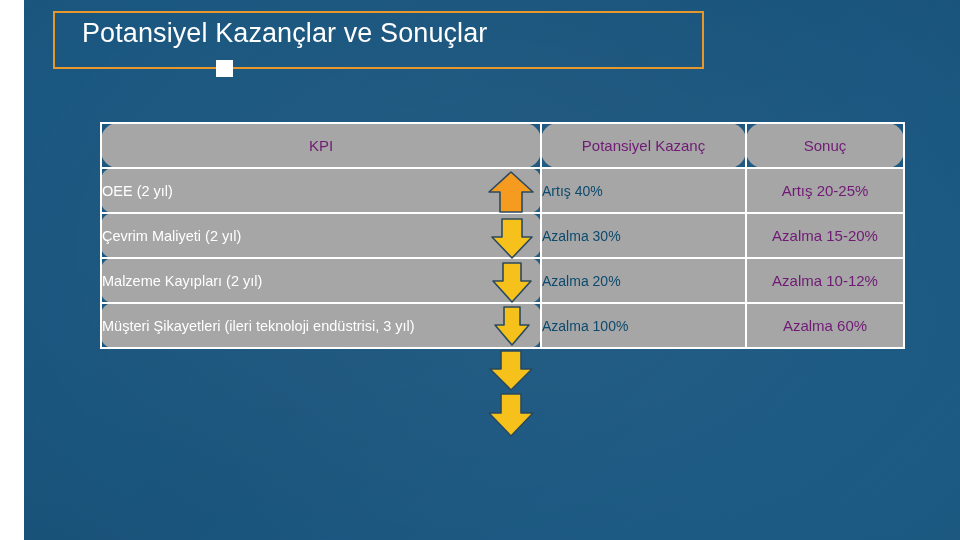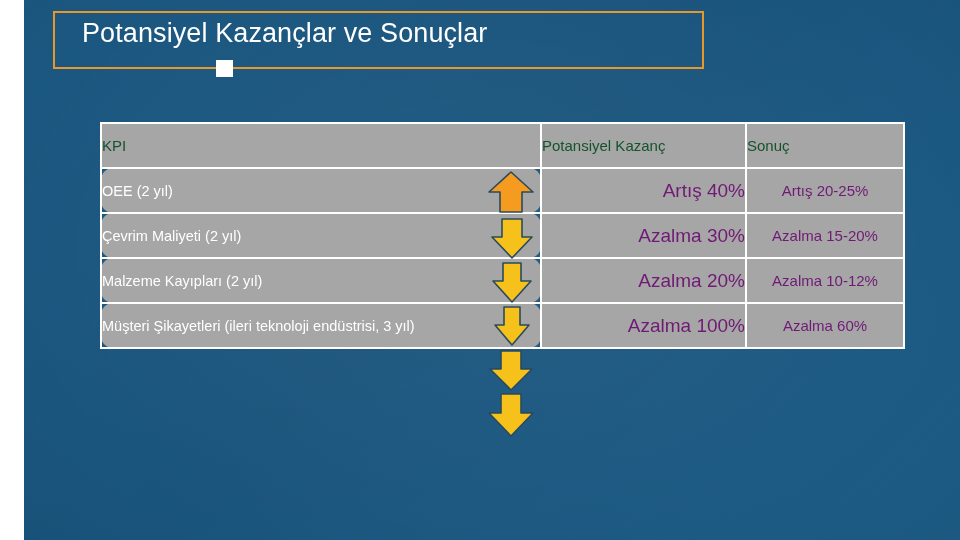--- a/index.html
+++ b/index.html
@@ -133,44 +133,44 @@
   .kpi-table td, .kpi-table th {
     background: #a6a6a6;
     border: 2px solid #ffffff;
     padding: 0;
     height: 45px;
     box-sizing: border-box;
     font-weight: normal;
   }
   .kpi-table thead th {
     height: 45px;
-    color: #14532d;
+    color: #701a75;
     font-size: 15px;
-    text-align: left;
-    vertical-align: middle;
+    text-align: center;
+    vertical-align: middle;
+    border-radius: 17px;
   }
   .col-kpi    { width: 440px; }
   .col-gain   { width: 205px; }
   .col-result { width: 158px; }
 
   .cell-kpi {
     position: relative;
     color: #ffffff;
     font-size: 14.5px;
     text-align: left;
     vertical-align: middle;
     padding-left: 10px;
     white-space: nowrap;
     overflow: visible;
     border-radius: 12px;
   }
   .cell-gain {
-    color: #701a75;
-    font-size: 19px;
-    text-align: right;
+    color: #0c4a6e;
+    font-size: 14px;
     vertical-align: middle;
     padding-right: 9px;
   }
   .cell-result {
     color: #701a75;
     font-size: 15px;
     text-align: center;
     vertical-align: middle;
   }
 

